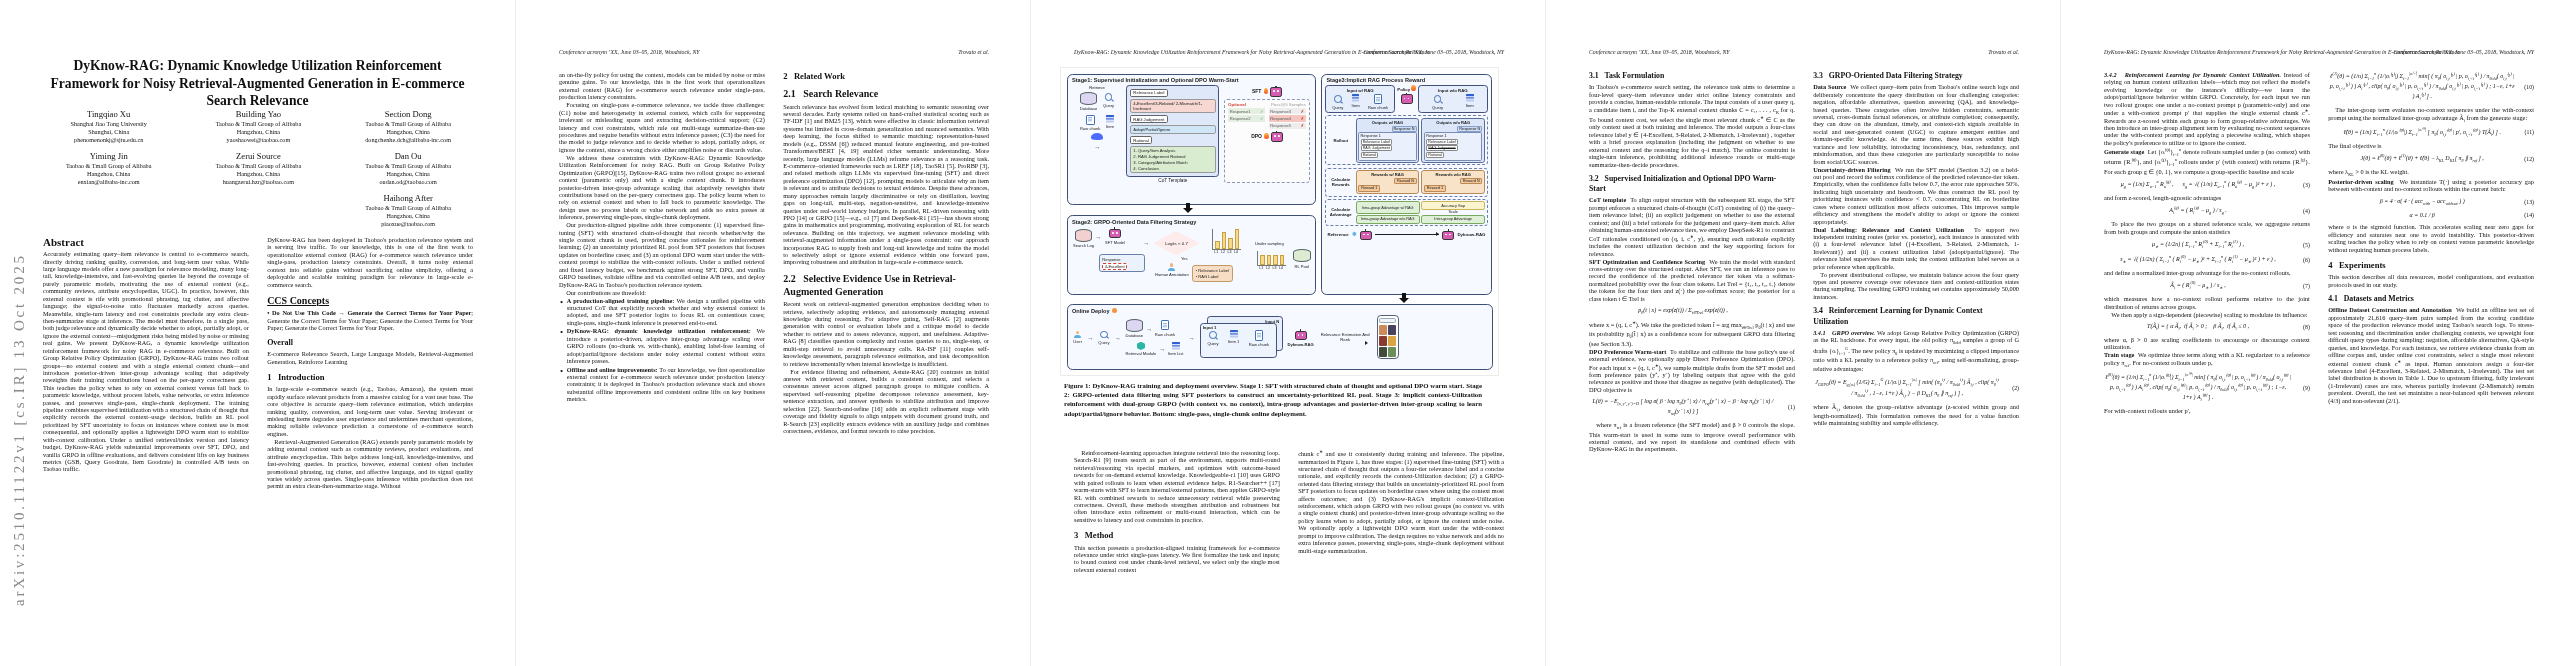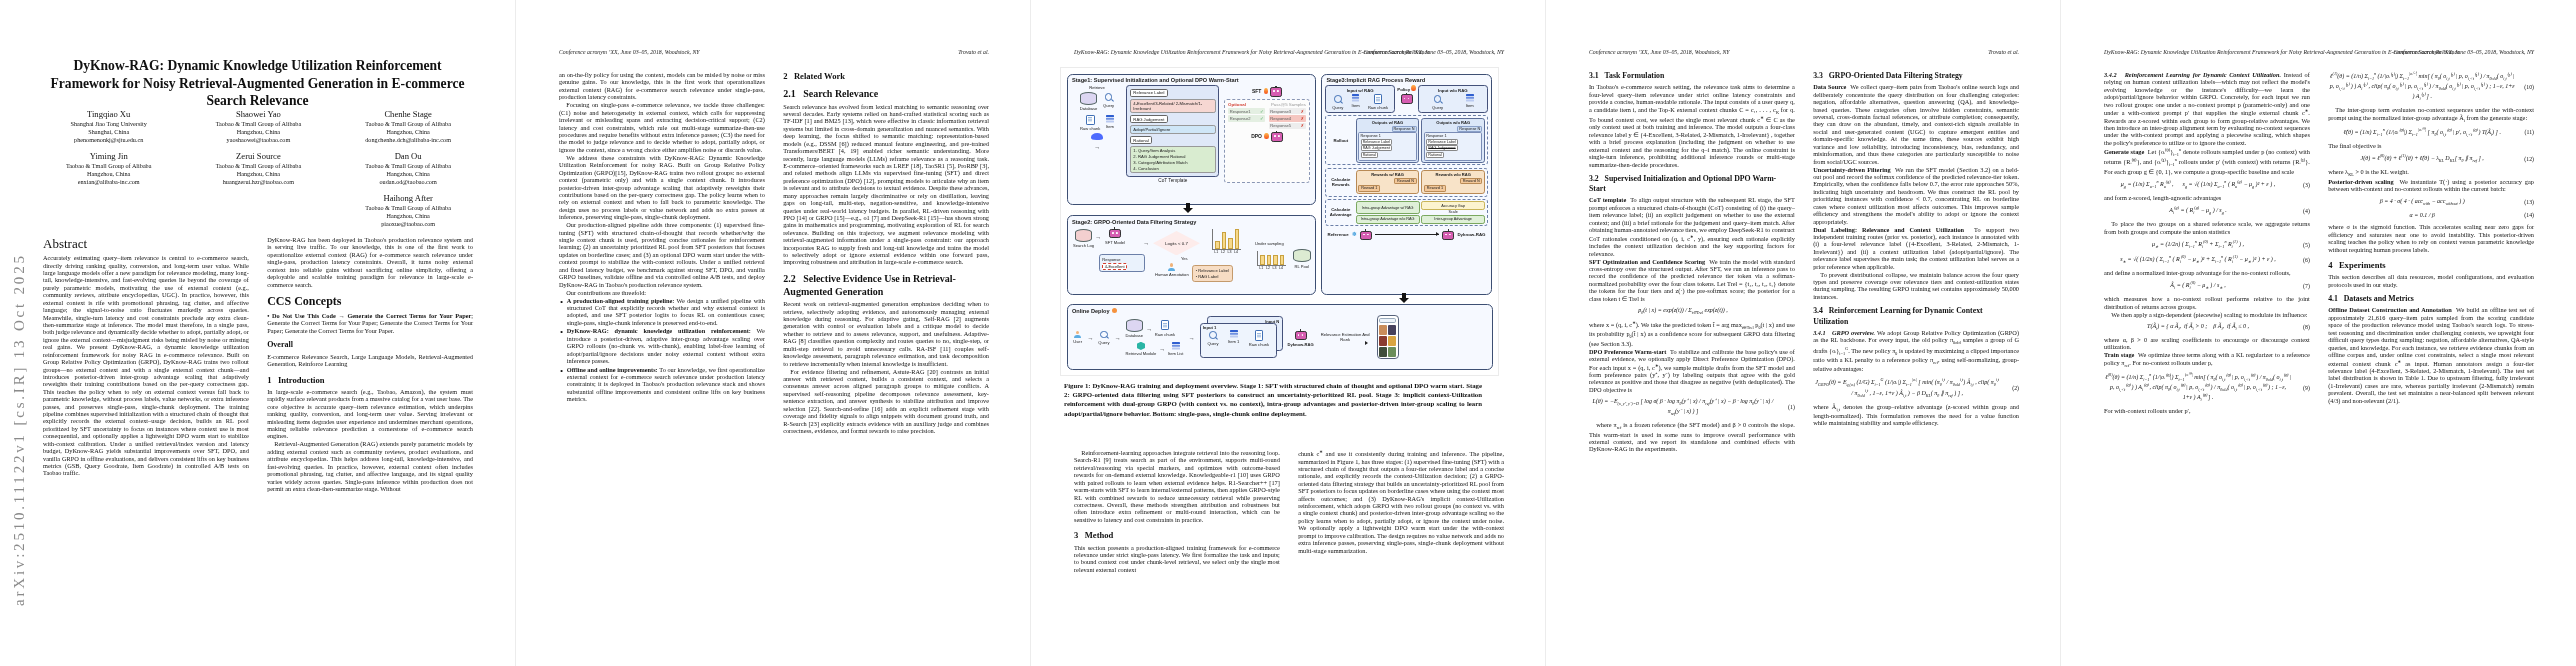--- a/index.html
+++ b/index.html
@@ -13,21 +13,21 @@
   .rh-r{position:absolute;right:0;top:0;white-space:nowrap;background:transparent;}
 
   
   .cols{position:absolute;left:43px;top:71px;width:430px;display:flex;gap:18.3px;}
   .col{width:206px;}
   p.b{font-size:6.3px;line-height:1.18;text-align:justify;margin:0 0 0.6px;}
   p.ind{text-indent:7.2px;}
   .lead{font-weight:bold;}
   .h-sec{font-size:8.6px;font-weight:bold;margin:7.2px 0 2.8px;line-height:1.2;}
   .h-sub{font-size:10px;font-weight:bold;margin:6.1px 0 2.2px;line-height:1.3;}
-  .h-abs{font-size:13px;font-weight:normal;margin:0 0 2.2px;}
+  .h-abs{font-size:11px;font-weight:bold;margin:0 0 2.2px;}
   .h-inline{font-style:italic;font-weight:bold;}
   .eq{display:flex;align-items:center;gap:2.2px;margin:3.9px 0;font-size:6px;}
   .eq .eb{flex:1;text-align:center;font-style:italic;line-height:1.45;padding:0 1.1px;}
   .eq .en{width:15.6px;text-align:right;font-style:normal;flex:none;font-size:5.8px;}
   sub,sup{font-size:68%;}
   .bullet{position:relative;padding-left:7.8px;margin:0 0 1.1px;}
   .bullet::before{content:"•";position:absolute;left:1.1px;top:0;}
 
   
   .p1-title{position:absolute;top:57px;left:49px;width:417px;text-align:center;font-size:13.6px;font-weight:bold;line-height:1.3;}
@@ -155,27 +155,27 @@
   <div class="arxiv">arXiv:2510.11122v1  [cs.IR]  13 Oct 2025</div>
   <div class="p1-title">DyKnow-RAG: Dynamic Knowledge Utilization Reinforcement Framework for Noisy Retrieval-Augmented Generation in E-commerce Search Relevance</div>
   <div class="authors">
     <div class="auth">
         <div class="nm">Tingqiao Xu</div>
         <div class="af">Shanghai Jiao Tong University</div>
         <div class="af">Shanghai, China</div>
         <div class="em">phenomenonkj@sjtu.edu.cn</div>
       </div>
     <div class="auth">
-        <div class="nm">Shaowei Yao</div>
+        <div class="nm">Building Yao</div>
         <div class="af">Taobao &amp; Tmall Group of Alibaba</div>
         <div class="af">Hangzhou, China</div>
         <div class="em">yaoshaowei@taobao.com</div>
       </div>
     <div class="auth">
-        <div class="nm">Chenhe Stage</div>
+        <div class="nm">Section Dong</div>
         <div class="af">Taobao &amp; Tmall Group of Alibaba</div>
         <div class="af">Hangzhou, China</div>
         <div class="em">dongchenhe.dch@alibaba-inc.com</div>
       </div>
     <div class="auth">
         <div class="nm">Yiming Jin</div>
         <div class="af">Taobao &amp; Tmall Group of Alibaba</div>
         <div class="af">Hangzhou, China</div>
         <div class="em">enxian@alibaba-inc.com</div>
       </div>
@@ -198,21 +198,21 @@
         <div class="em">piaoxue@taobao.com</div>
       </div>
   </div>
   <div class="cols p1cols">
     <div class="col">
       <div class="h-abs">Abstract</div>
       <p class="b">Accurately estimating query–item relevance is central to e-commerce search, directly driving ranking quality, conversion, and long-term user value. While large language models offer a new paradigm for relevance modeling, many long-tail, knowledge-intensive, and fast-evolving queries lie beyond the coverage of purely parametric models, motivating the use of external context (e.g., community reviews, attribute encyclopedias, UGC). In practice, however, this external context is rife with promotional phrasing, tag clutter, and affective language; the signal-to-noise ratio fluctuates markedly across queries. Meanwhile, single-turn latency and cost constraints preclude any extra clean-then-summarize stage at inference. The model must therefore, in a single pass, both judge relevance and dynamically decide whether to adopt, partially adopt, or ignore the external context—misjudgment risks being misled by noise or missing real gains. We present DyKnow-RAG, a dynamic knowledge utilization reinforcement framework for noisy RAG in e-commerce relevance. Built on Group Relative Policy Optimization (GRPO), DyKnow-RAG trains two rollout groups—no external context and with a single external context chunk—and introduces posterior-driven inter-group advantage scaling that adaptively reweights their training contributions based on the per-query correctness gap. This teaches the policy when to rely on external context versus fall back to parametric knowledge, without process labels, value networks, or extra inference passes, and preserves single-pass, single-chunk deployment. The training pipeline combines supervised initialization with a structured chain of thought that explicitly records the external context–usage decision, builds an RL pool prioritized by SFT uncertainty to focus on instances where context use is most consequential, and optionally applies a lightweight DPO warm start to stabilize with-context calibration. Under a unified retrieval/index version and latency budget, DyKnow-RAG yields substantial improvements over SFT, DPO, and vanilla GRPO in offline evaluations, and delivers consistent lifts on key business metrics (GSB, Query Goodrate, Item Goodrate) in controlled A/B tests on Taobao traffic.</p>
     </div>
     <div class="col">
       <p class="b">DyKnow-RAG has been deployed in Taobao's production relevance system and is serving live traffic. To our knowledge, this is one of the first work to operationalize external context (RAG) for e-commerce search relevance under single-pass, production latency constraints. Overall, it turns noisy external context into reliable gains without sacrificing online simplicity, offering a deployable and scalable training paradigm for relevance in large-scale e-commerce search.</p>
-      <div class="h-sub" style="font-size:12px;">CCS Concepts</div>
+      <div class="h-sub" style="font-size:10px;text-decoration:underline;">CCS Concepts</div>
       <p class="b"><span class="lead">• Do Not Use This Code → Generate the Correct Terms for Your Paper</span><span>; Generate the Correct Terms for Your Paper; Generate the Correct Terms for Your Paper; Generate the Correct Terms for Your Paper.</span></p>
       <div class="h-sub" style="font-size:8px;">Overall</div>
       <p class="b">E-commerce Relevance Search, Large Language Models, Retrieval-Augmented Generation, Reinforce Learning</p>
       <div class="h-sec">1&nbsp;&nbsp;&nbsp;Introduction</div>
       <p class="b">In large-scale e-commerce search (e.g., Taobao, Amazon), the system must rapidly surface relevant products from a massive catalog for a vast user base. The core objective is accurate query–item relevance estimation, which underpins ranking quality, conversion, and long-term user value. Serving irrelevant or misleading items degrades user experience and undermines merchant operations, making reliable relevance prediction a cornerstone of e-commerce search engines.</p>
       <p class="b ind">Retrieval-Augmented Generation (RAG) extends purely parametric models by adding external context such as community reviews, product evaluations, and attribute encyclopedias. This helps address long-tail, knowledge-intensive, and fast-evolving queries. In practice, however, external context often includes promotional phrasing, tag clutter, and affective language, and its signal quality varies widely across queries. Single-pass inference within production does not permit an extra clean-then-summarize stage. Without</p>
     </div>
   </div>
 </div>
 

